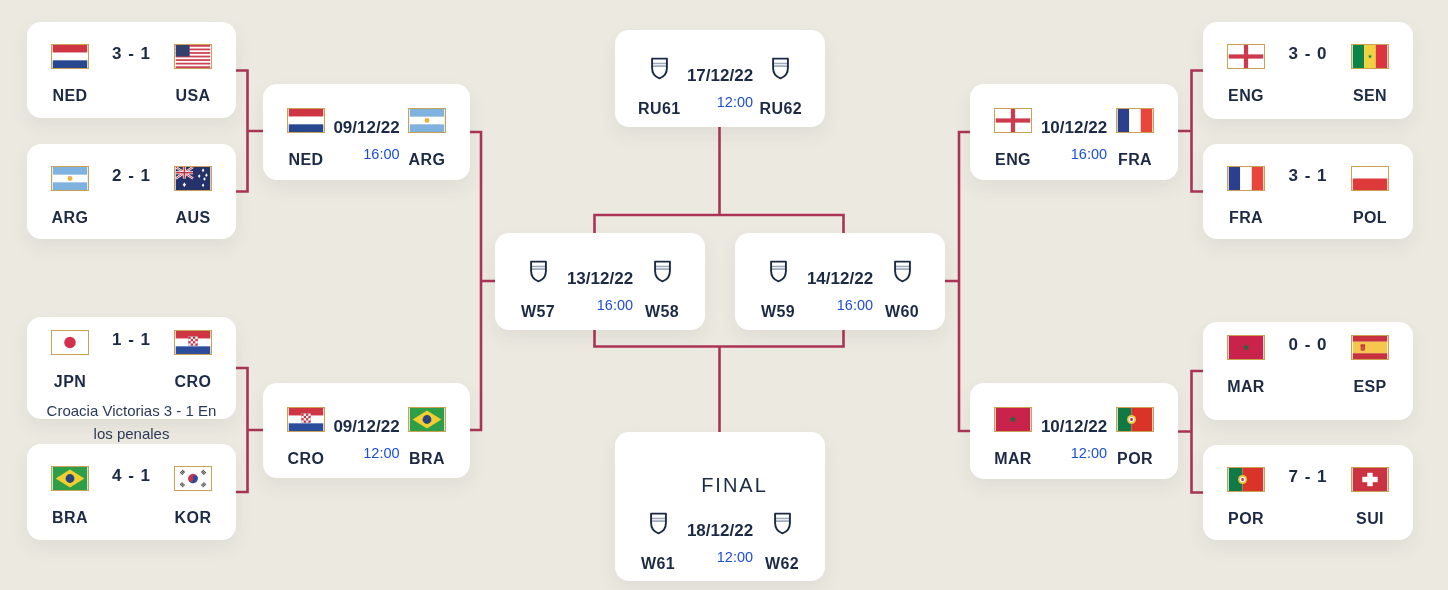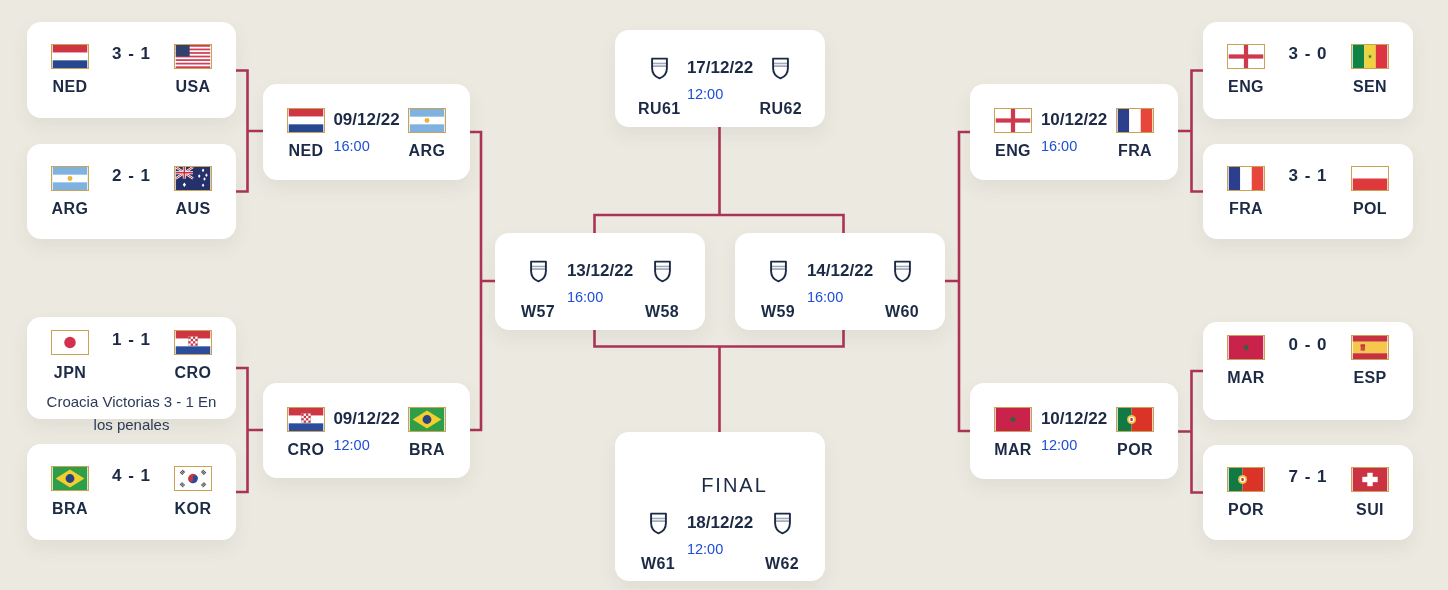--- a/index.html
+++ b/index.html
@@ -6,28 +6,28 @@
   .canvas{
     position:relative;width:1448px;height:590px;background:#ECEAE0;
     font-family:"Liberation Sans",sans-serif;color:#1C2A45;overflow:hidden;
   }
   .connectors{position:absolute;left:0;top:0;pointer-events:none;}
   .card{
     position:absolute;background:#FFFFFF;border-radius:14px;
     box-shadow:0 8px 18px rgba(60,60,80,.08);
   }
   .row3{display:flex;justify-content:space-between;align-items:flex-start;padding:0 23px;}
-  .team{display:flex;flex-direction:column;align-items:center;row-gap:9px;min-width:40px;}
+  .team{display:flex;flex-direction:column;align-items:center;row-gap:18px;min-width:40px;}
   svg.flag{width:38px;height:25px;border:1px solid #C9A353;display:block;background:#fff;box-sizing:border-box;}
   .code{font-size:16px;font-weight:700;letter-spacing:.4px;color:#1C2A45;}
   .score{font-size:17px;font-weight:700;letter-spacing:1px;color:#1C2A45;white-space:nowrap;}
   .r16 .row3{padding-top:22px;}
   .r16.noted .row3{padding-top:13px;}
   .note{margin-top:9px;padding:0 12px;text-align:center;font-size:15px;line-height:1.5;color:#2B3A57;}
-  .when{display:flex;flex-direction:column;align-items:flex-start;row-gap:8px;margin-top:2px;}
+  .when{display:flex;flex-direction:column;align-items:flex-end;row-gap:8px;margin-top:10px;}
   .date{font-size:17px;font-weight:700;color:#1C2A45;white-space:nowrap;}
   .time{font-size:14.5px;color:#1d4ed8;}
   .qf .row3{padding-top:24px;}
   .ph .row3{padding-top:26px;}
   .ph .team{row-gap:20px;}
   svg.shield{width:19px;height:23px;display:block;margin-top:1px;}
   .final-title{margin-top:42px;text-align:center;font-size:20px;font-weight:500;letter-spacing:2px;color:#1C2A45;padding-left:29px;}
   .final .row3{padding-top:14px;}
 </style>
 </head>

